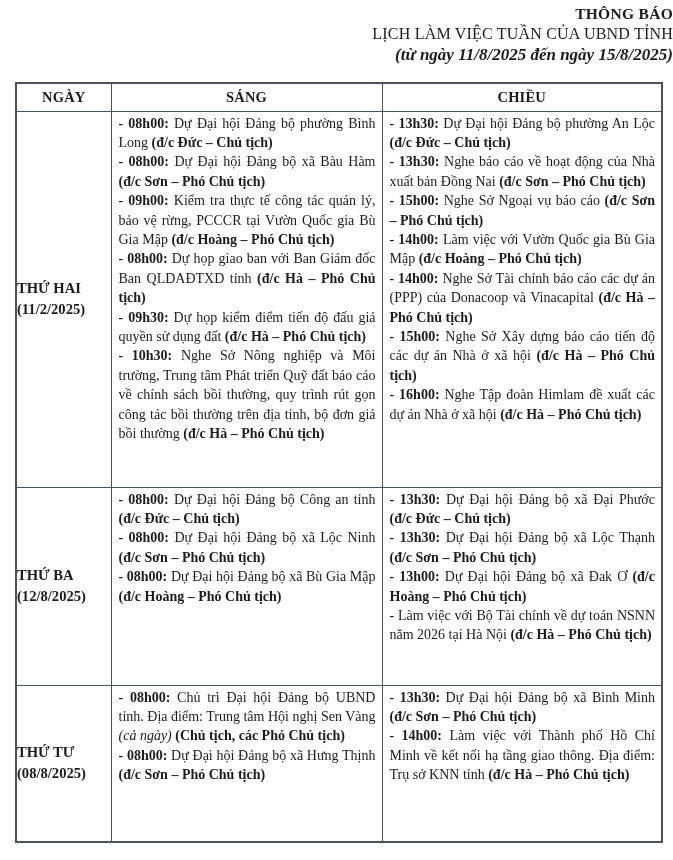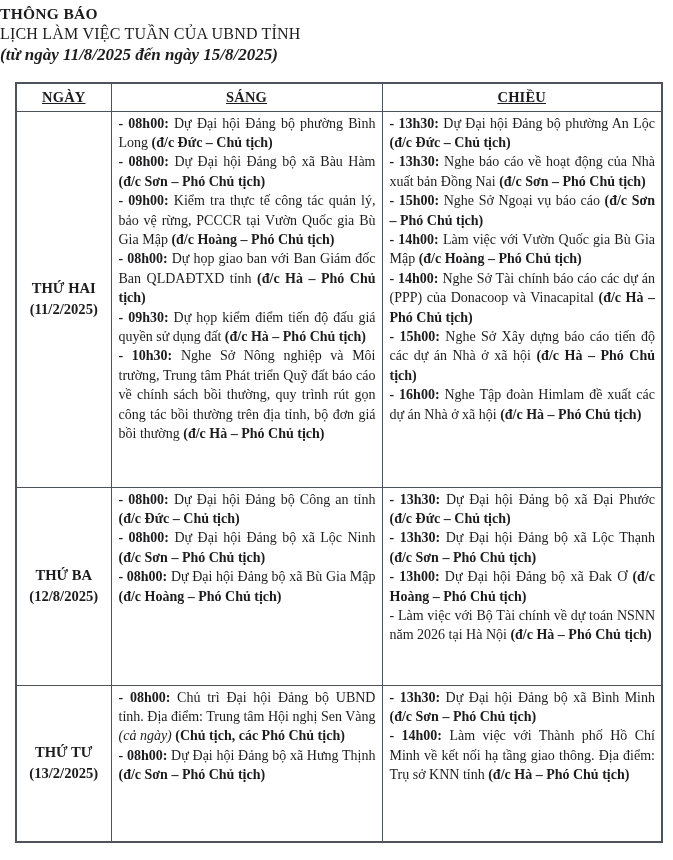--- a/index.html
+++ b/index.html
@@ -3,21 +3,21 @@
 <meta charset="utf-8">
 <style>
   * { margin: 0; padding: 0; box-sizing: border-box; }
   html, body {
     width: 673px; height: 860px;
     background: #ffffff;
     font-family: "Liberation Serif", "DejaVu Serif", serif;
     color: #1c1c1e;
     overflow: hidden;
   }
-  .doc-header { padding-top: 5px; text-align: left; }
+  .doc-header { padding-top: 5px; text-align: right; }
   .title-line1 { font-size: 15.5px; font-weight: bold; letter-spacing: .3px; }
   .title-line2 { font-size: 16px; font-weight: normal; margin-top: 2px; letter-spacing: .2px; }
   .title-sub   { font-size: 17px; font-weight: bold; font-style: italic; margin-top: 2px; }
 
   table.schedule {
     border-collapse: collapse;
     margin: 17px 0 0 15px;
     width: 646px;
     table-layout: fixed;
     border: 2px solid #4d525b;
@@ -29,28 +29,26 @@
   col.c-sang  { width: 271px; }
   col.c-chieu { width: 280px; }
 
   th.colhead {
     height: 28px;
     font-size: 14.5px;
     font-weight: bold;
     text-align: center;
     vertical-align: middle;
     letter-spacing: .2px;
-    text-decoration: underline;
   }
   tbody tr.r1 { height: 376px; }
   tbody tr.r2 { height: 198px; }
   tbody tr.r3 { height: 157px; }
 
   td.day {
-    text-align: center;
     vertical-align: middle;
     font-weight: bold;
     font-size: 14.6px;
     line-height: 21px;
   }
   td.cell {
     vertical-align: top;
     padding: 2px 6px 2px 7px;
     font-size: 14px;
     line-height: 19.4px;
@@ -121,21 +119,21 @@
         <td class="cell">
           <div class="item"><span class="b">- 13h30:</span><span> Dự Đại hội Đảng bộ xã Đại Phước </span><span class="b">(đ/c Đức – Chủ tịch)</span></div>
           <div class="item"><span class="b">- 13h30:</span><span> Dự Đại hội Đảng bộ xã Lộc Thạnh </span><span class="b">(đ/c Sơn – Phó Chủ tịch)</span></div>
           <div class="item"><span class="b">- 13h00:</span><span> Dự Đại hội Đảng bộ xã Đak Ơ </span><span class="b">(đ/c Hoàng – Phó Chủ tịch)</span></div>
           <div class="item"><span>- Làm việc với Bộ Tài chính về dự toán NSNN năm 2026 tại Hà Nội </span><span class="b">(đ/c Hà – Phó Chủ tịch)</span></div>
         </td>
       </tr>
       <tr class="r3">
         <td class="day">
           <div>THỨ TƯ</div>
-          <div>(13/2/2025)</div>
+          <div>(08/8/2025)</div>
         </td>
         <td class="cell">
           <div class="item"><span class="b">- 08h00:</span><span> Chủ trì Đại hội Đảng bộ UBND tỉnh. Địa điểm: Trung tâm Hội nghị Sen Vàng </span><span class="i">(cả ngày)</span><span> </span><span class="b">(Chủ tịch, các Phó Chủ tịch)</span></div>
           <div class="item"><span class="b">- 08h00:</span><span> Dự Đại hội Đảng bộ xã Hưng Thịnh </span><span class="b">(đ/c Sơn – Phó Chủ tịch)</span></div>
         </td>
         <td class="cell">
           <div class="item"><span class="b">- 13h30:</span><span> Dự Đại hội Đảng bộ xã Bình Minh </span><span class="b">(đ/c Sơn – Phó Chủ tịch)</span></div>
           <div class="item"><span class="b">- 14h00:</span><span> Làm việc với Thành phố Hồ Chí Minh về kết nối hạ tầng giao thông. Địa điểm: Trụ sở KNN tỉnh </span><span class="b">(đ/c Hà – Phó Chủ tịch)</span></div>
         </td>
       </tr>

